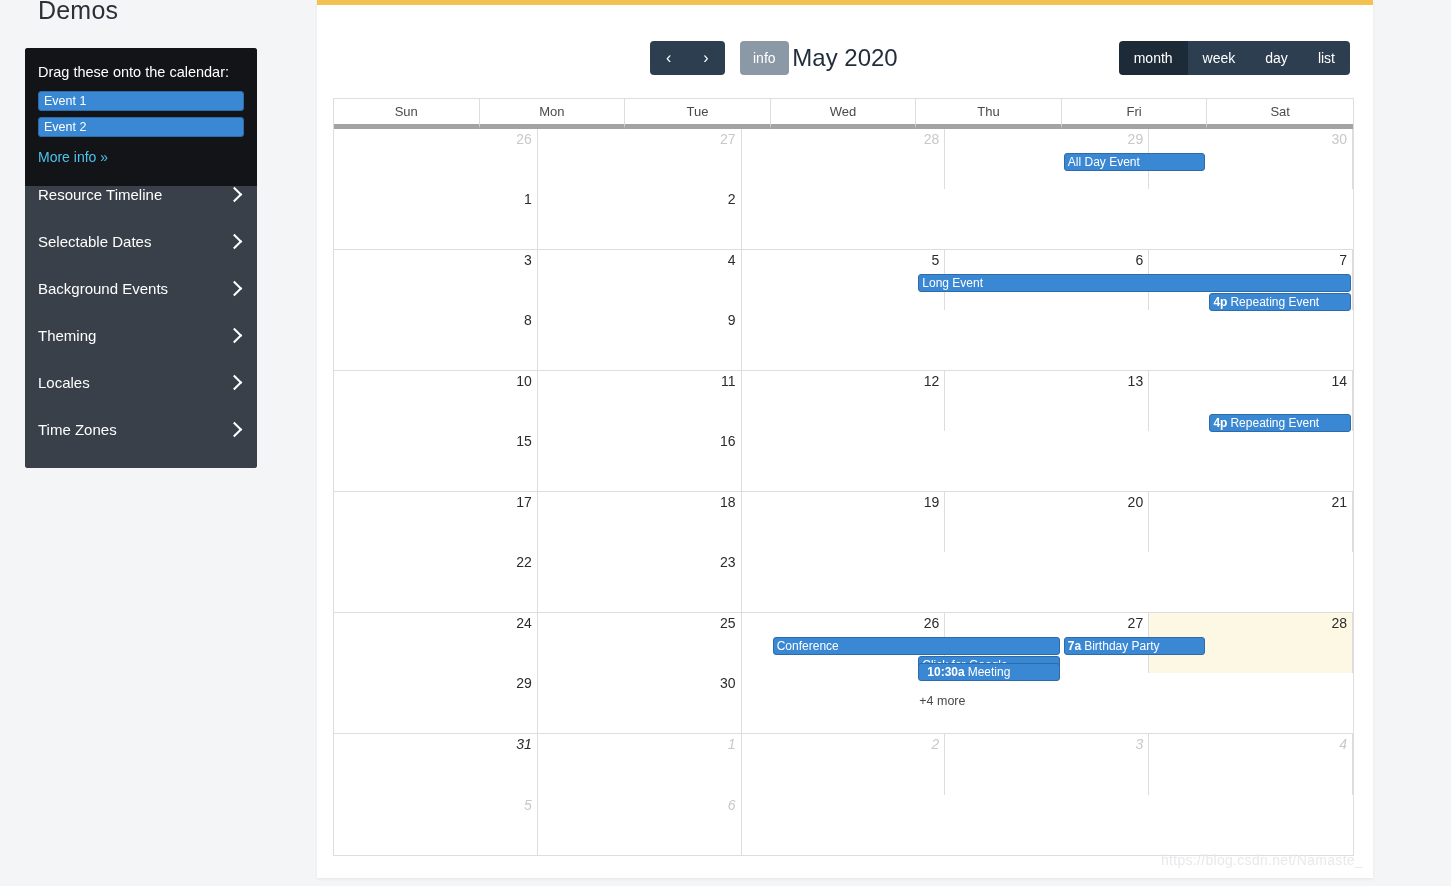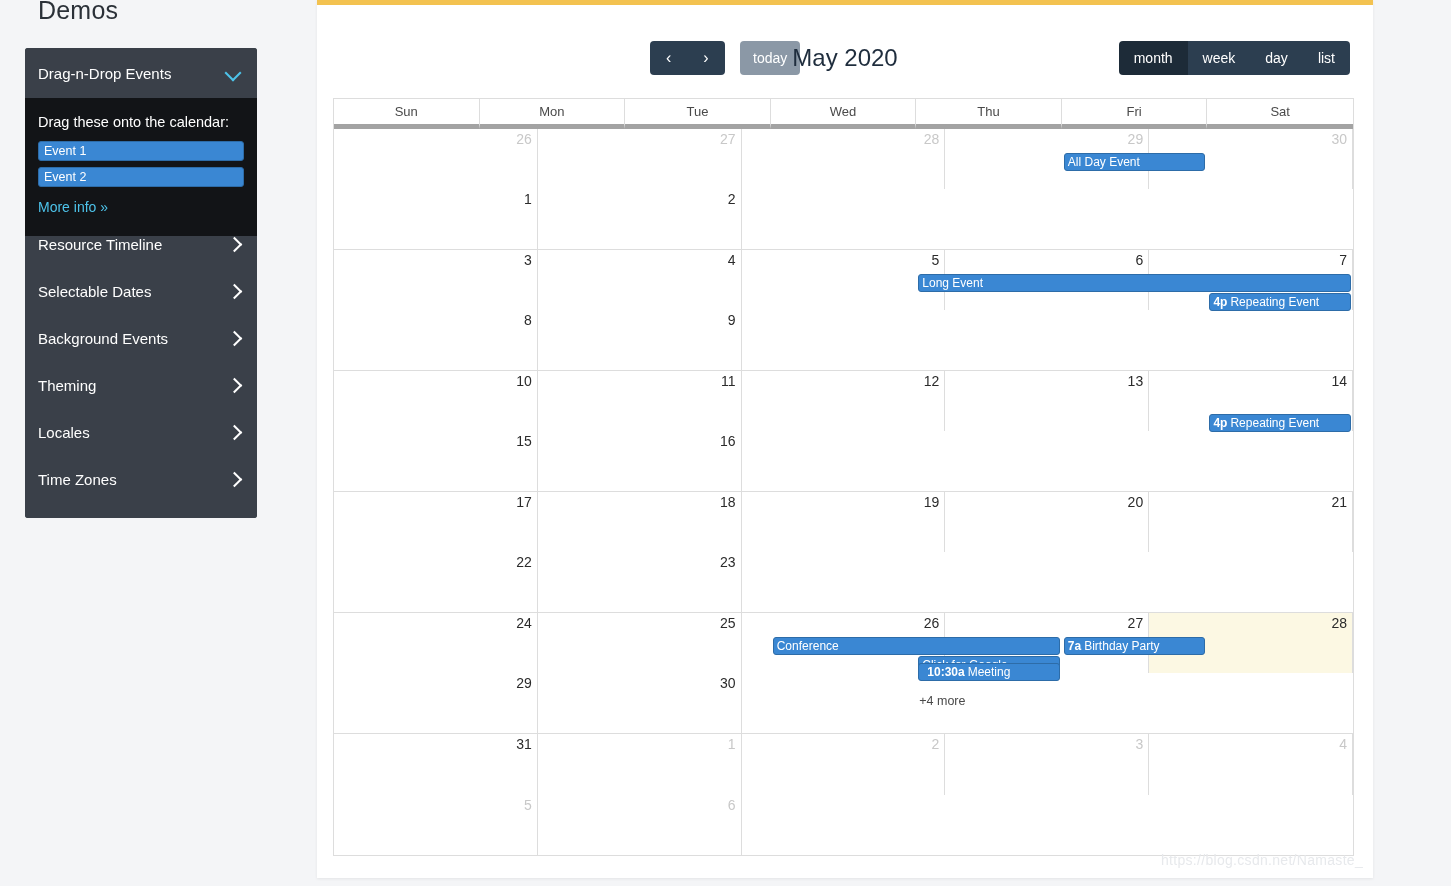--- a/index.html
+++ b/index.html
@@ -213,21 +213,21 @@
   }
   .dow:last-child { border-right: none; }
 
   .week {
     display: grid;
     grid-template-columns: repeat(5, 1fr);
     position: relative;
     height: 121px;
     border-bottom: 1px solid #dddddd;
   }
-  .week:last-child { border-bottom: none; }
+  .week:last-child { border-bottom: none; font-style: italic; }
 
   .day-cell {
     border-right: 1px solid #dddddd;
     position: relative;
     background: #ffffff;
   }
   .day-cell:last-child { border-right: none; }
   .day-cell.today { background: #fcf8e3; }
 
   .day-num {
@@ -284,24 +284,20 @@
 <body>
 
 <div id="root">
 
   <div id="sidebar">
 
     <div id="demos-title">Demos</div>
 
     <div id="menu">
 
-      <div class="menu-head">
-        <span class="mh-label">Drag-n-Drop Events</span>
-        <span class="chev-down"></span>
-      </div>
 
       <div id="menu-panel">
         <div id="panel-caption">Drag these onto the calendar:</div>
         <div class="drag-event">Event 1</div>
         <div class="drag-event">Event 2</div>
         <a id="more-info">More info »</a>
       </div>
 
       <div class="menu-item">
         <span class="mi-label">Resource Timeline</span>
@@ -332,21 +328,21 @@
   </div>
 
   <div id="panel">
 
     <div id="toolbar">
       <div id="nav-group" class="btn-group">
         <button class="tb-btn">‹</button>
         <button class="tb-btn">›</button>
       </div>
 
-      <button id="today-btn" class="tb-btn today">today</button>
+      <button id="today-btn" class="tb-btn today">info</button>
 
       <h2 id="cal-title">May 2020</h2>
 
       <div id="view-group" class="btn-group">
         <button class="tb-btn active">month</button>
         <button class="tb-btn">week</button>
         <button class="tb-btn">day</button>
         <button class="tb-btn">list</button>
       </div>
     </div>

